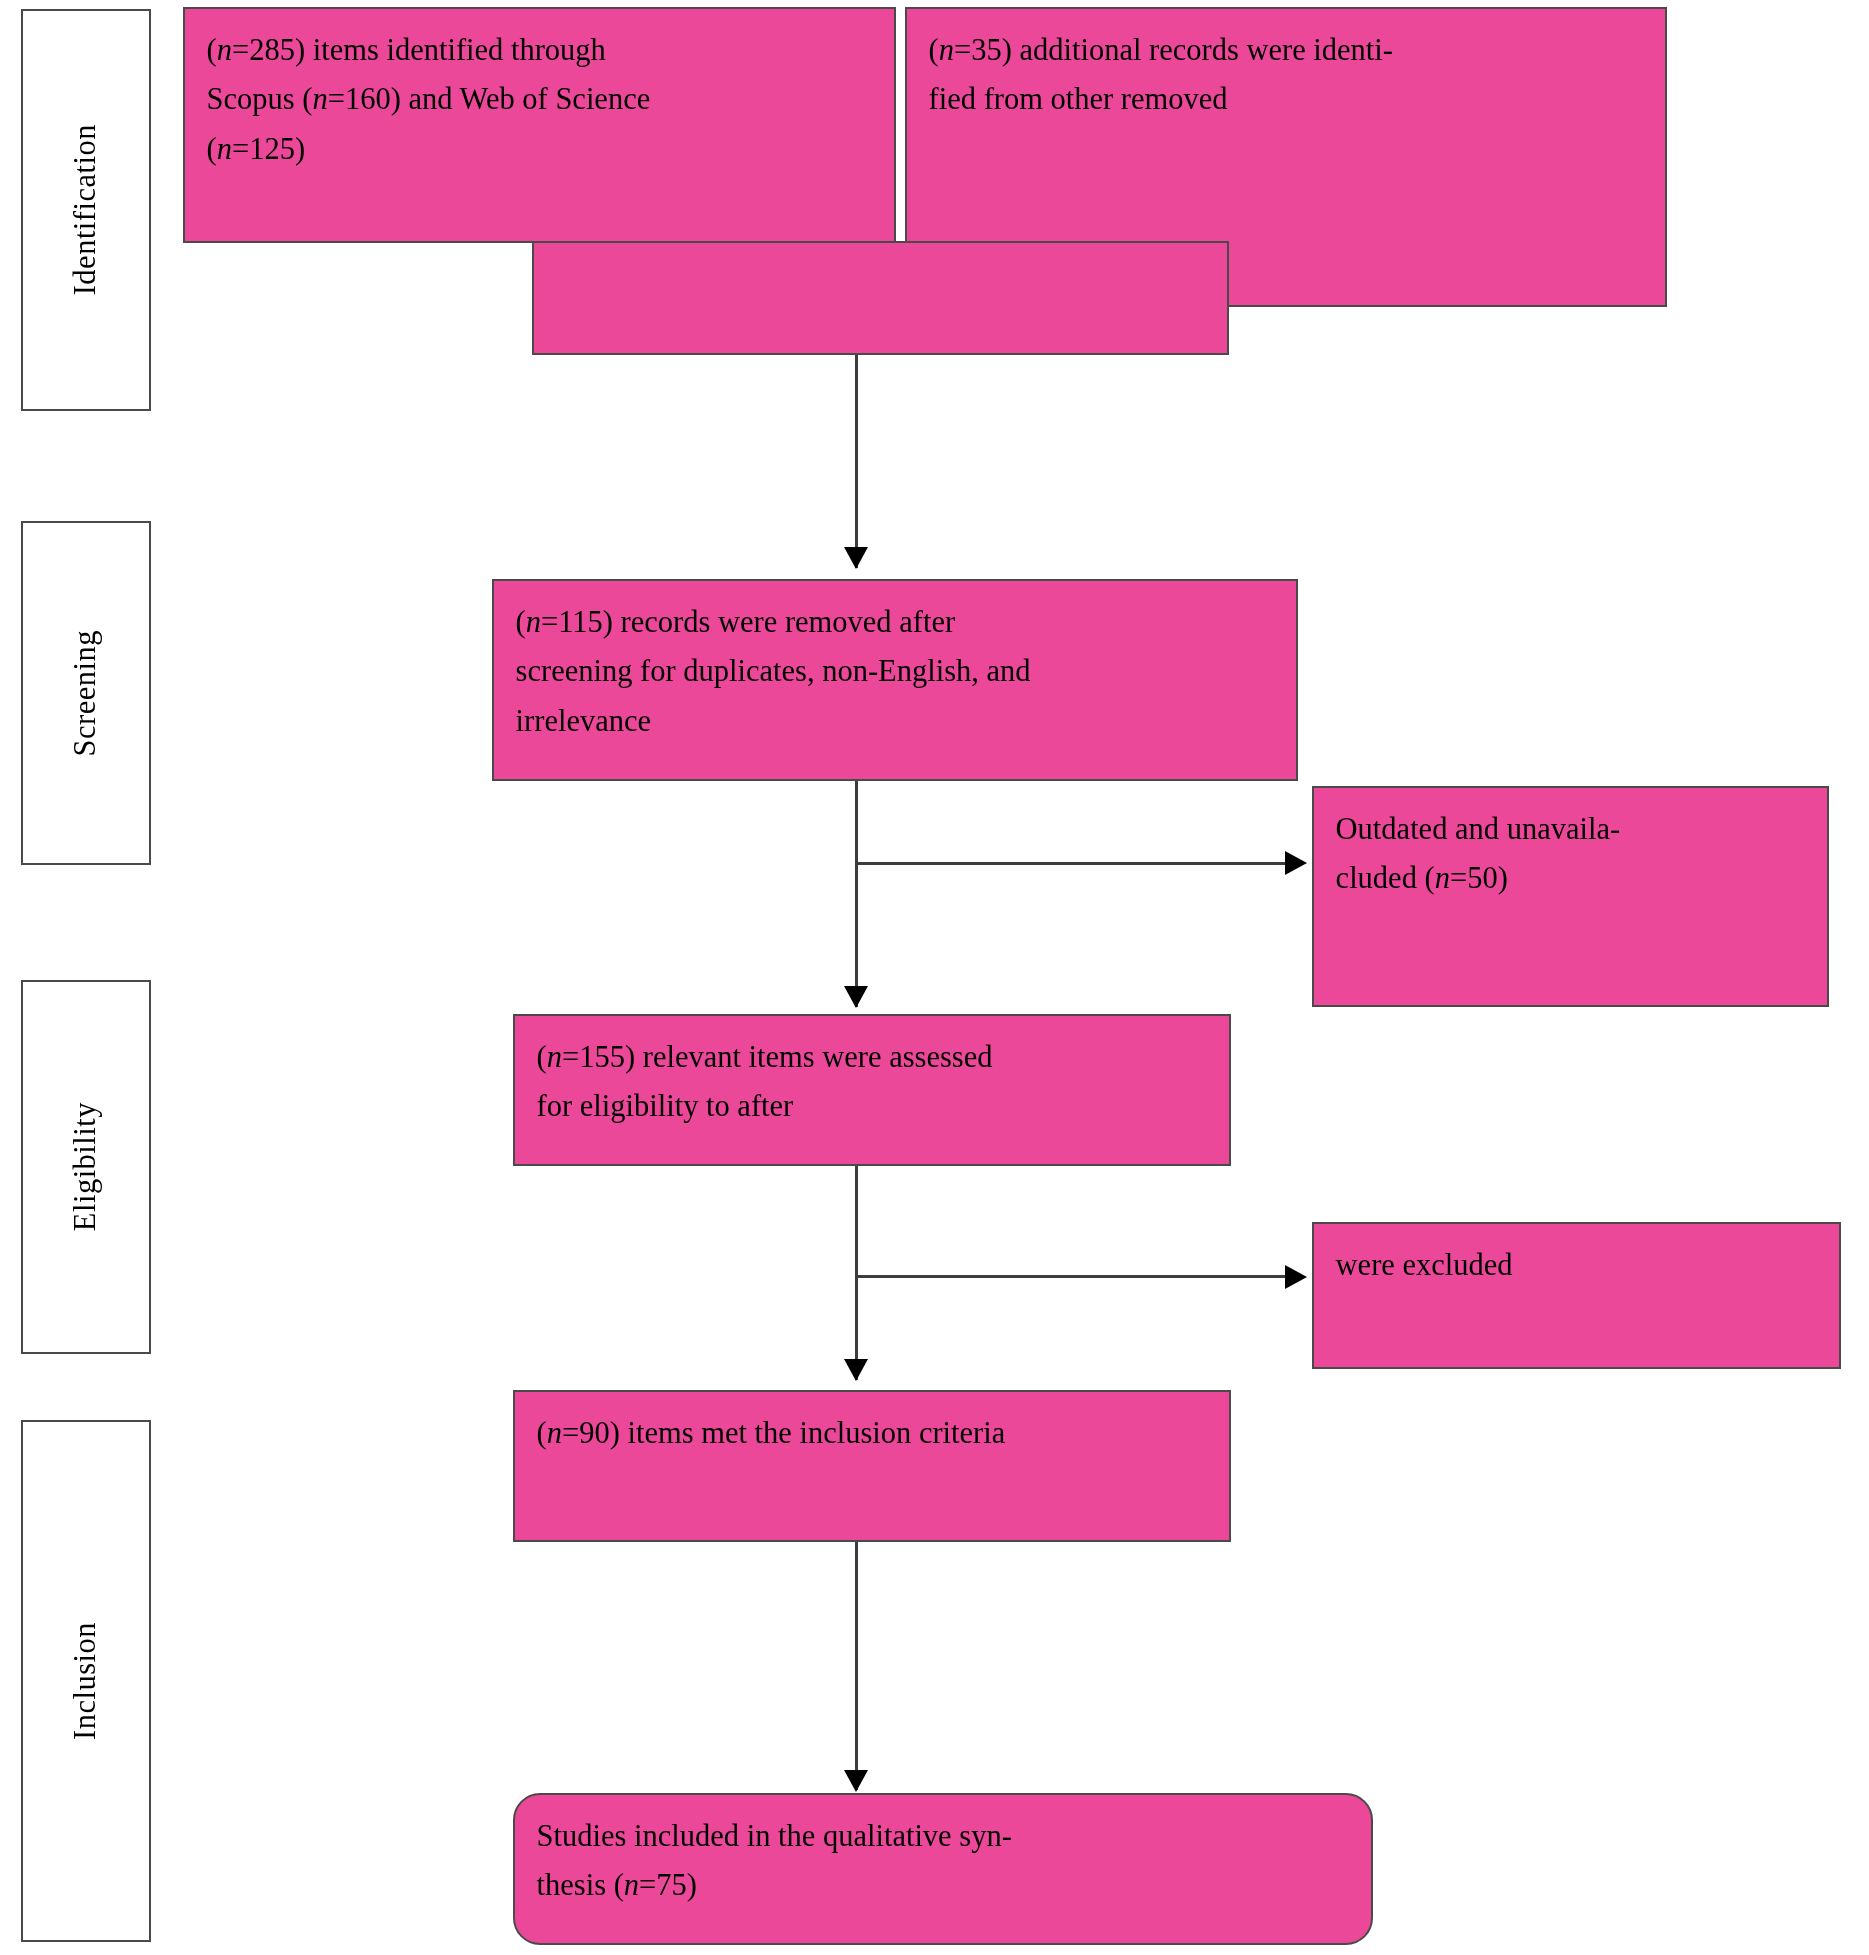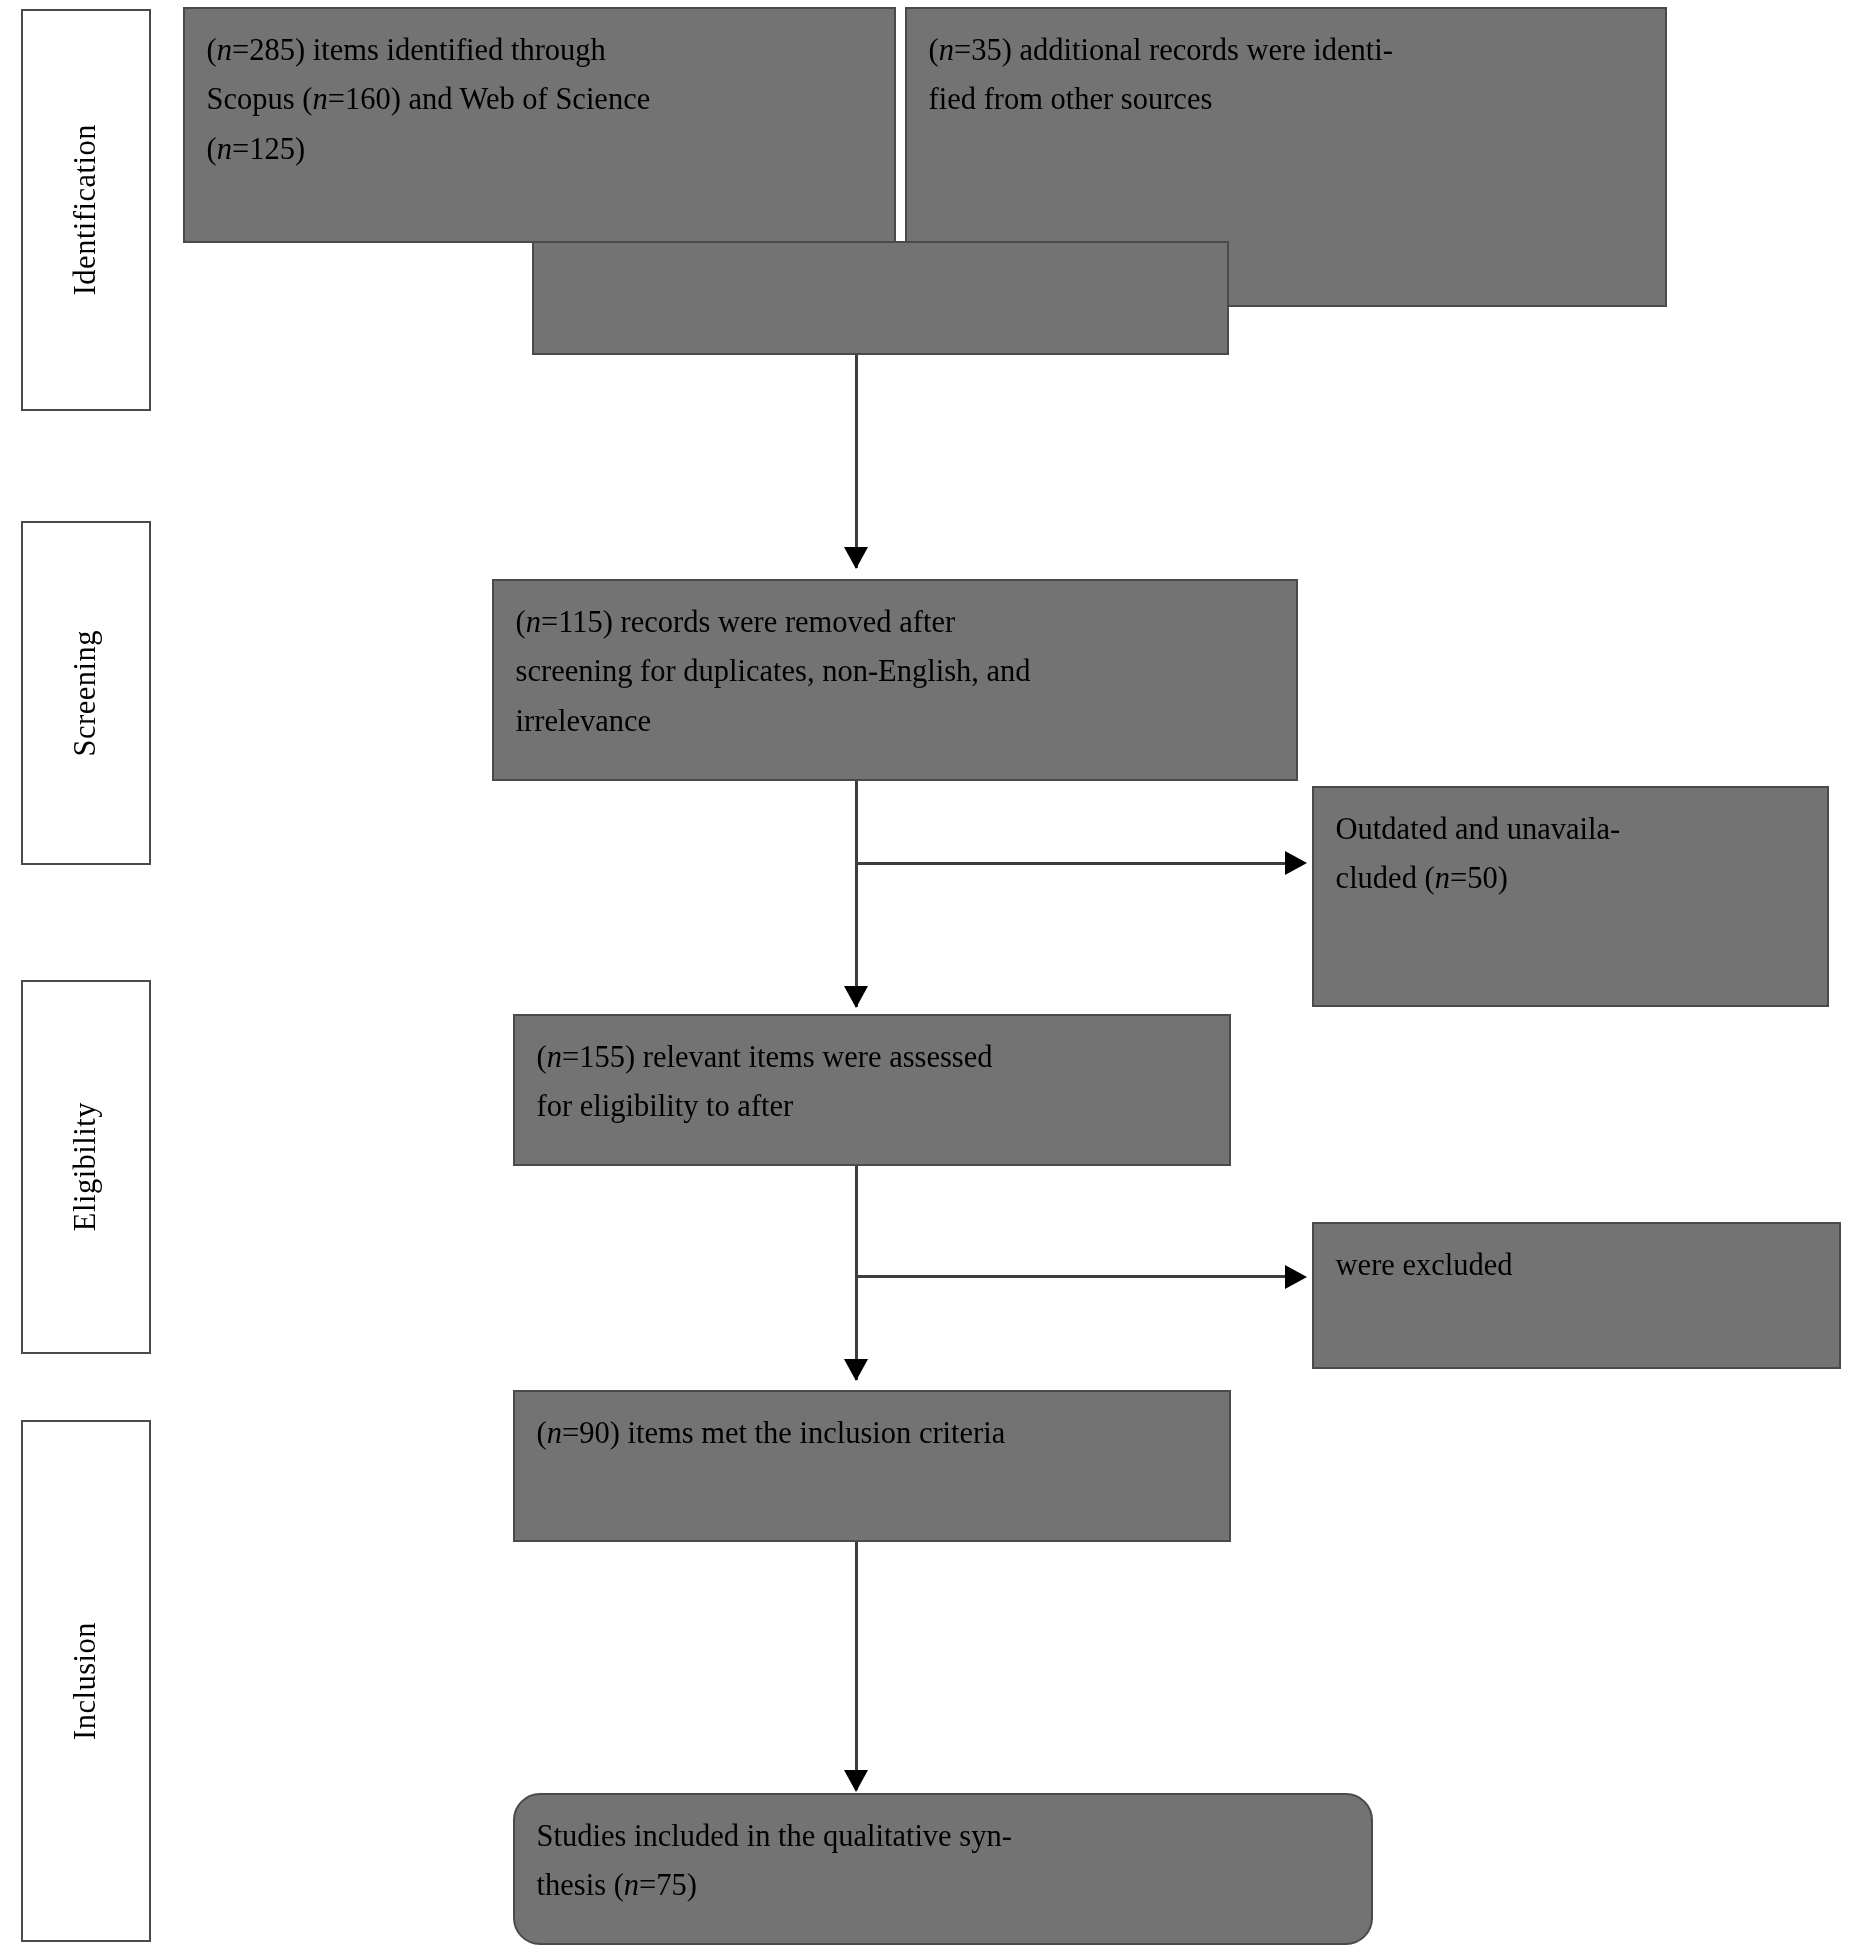--- a/index.html
+++ b/index.html
@@ -34,21 +34,21 @@
     letter-spacing: 0.5px;
     white-space: nowrap;
     line-height: 1;
   }
 
   
   .flow-box {
     position: absolute;
     box-sizing: border-box;
     border: 2.5px solid #4a4a4a;
-    background: #737373;
+    background: #ec4899;
     padding: 16.7px 18.7px 16.7px 21.6px;
   }
   .flow-box .txt {
     font-size: 30.5px;
     line-height: 1.62;
     display: block;
   }
   .flow-box.merge { padding: 0; }
 
   
@@ -100,21 +100,21 @@
   </div>
 
   <div class="flow-box" style="left:183px; top:7.4px; width:713px; height:236px;">
     <span class="txt">(<span class="ital">n</span>=285) items identified through</span>
     <span class="txt">Scopus (<span class="ital">n</span>=160) and Web of Science</span>
     <span class="txt">(<span class="ital">n</span>=125)</span>
   </div>
 
   <div class="flow-box" style="left:905px; top:7.4px; width:762px; height:300px;">
     <span class="txt">(<span class="ital">n</span>=35) additional records were identi-</span>
-    <span class="txt">fied from other sources</span>
+    <span class="txt">fied from other removed</span>
   </div>
 
   <div class="flow-box merge" style="left:532px; top:241px; width:697px; height:114px;"></div>
 
   <div class="vline" style="left:855px; top:355px; height:213px;"></div>
   <div class="arrow-down" style="left:844px; top:547px;"></div>
 
   <div class="flow-box" style="left:492px; top:579px; width:806px; height:202px;">
     <span class="txt">(<span class="ital">n</span>=115) records were removed after</span>
     <span class="txt">screening for duplicates, non-English, and</span>

